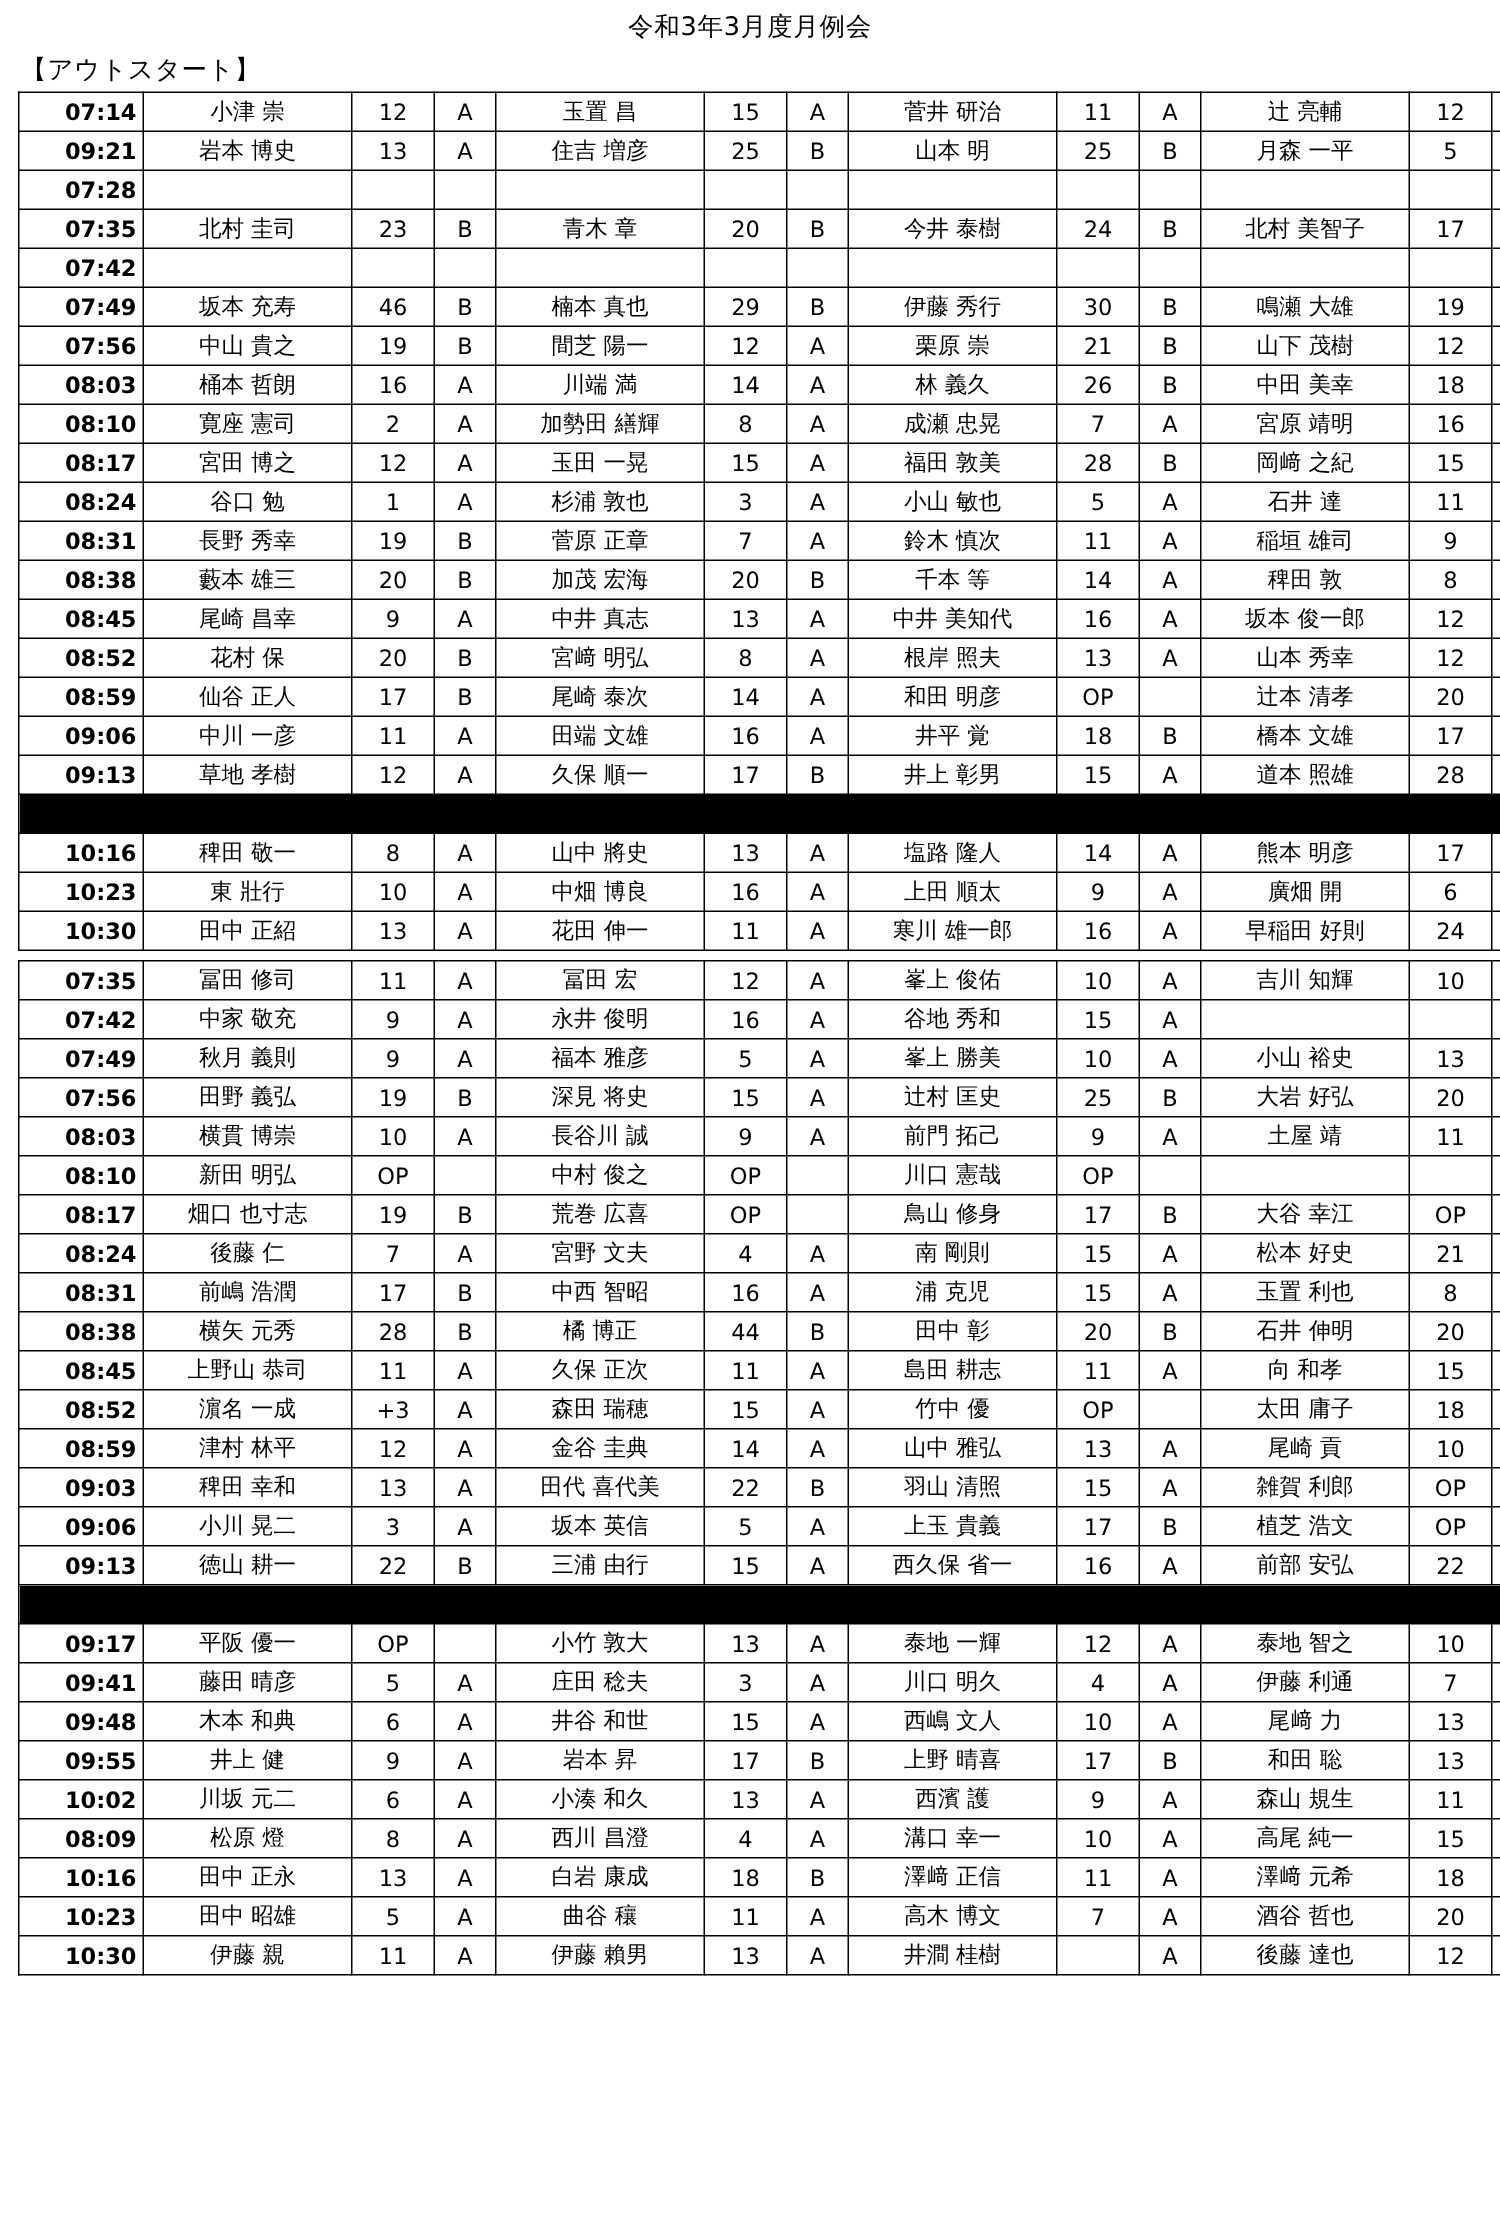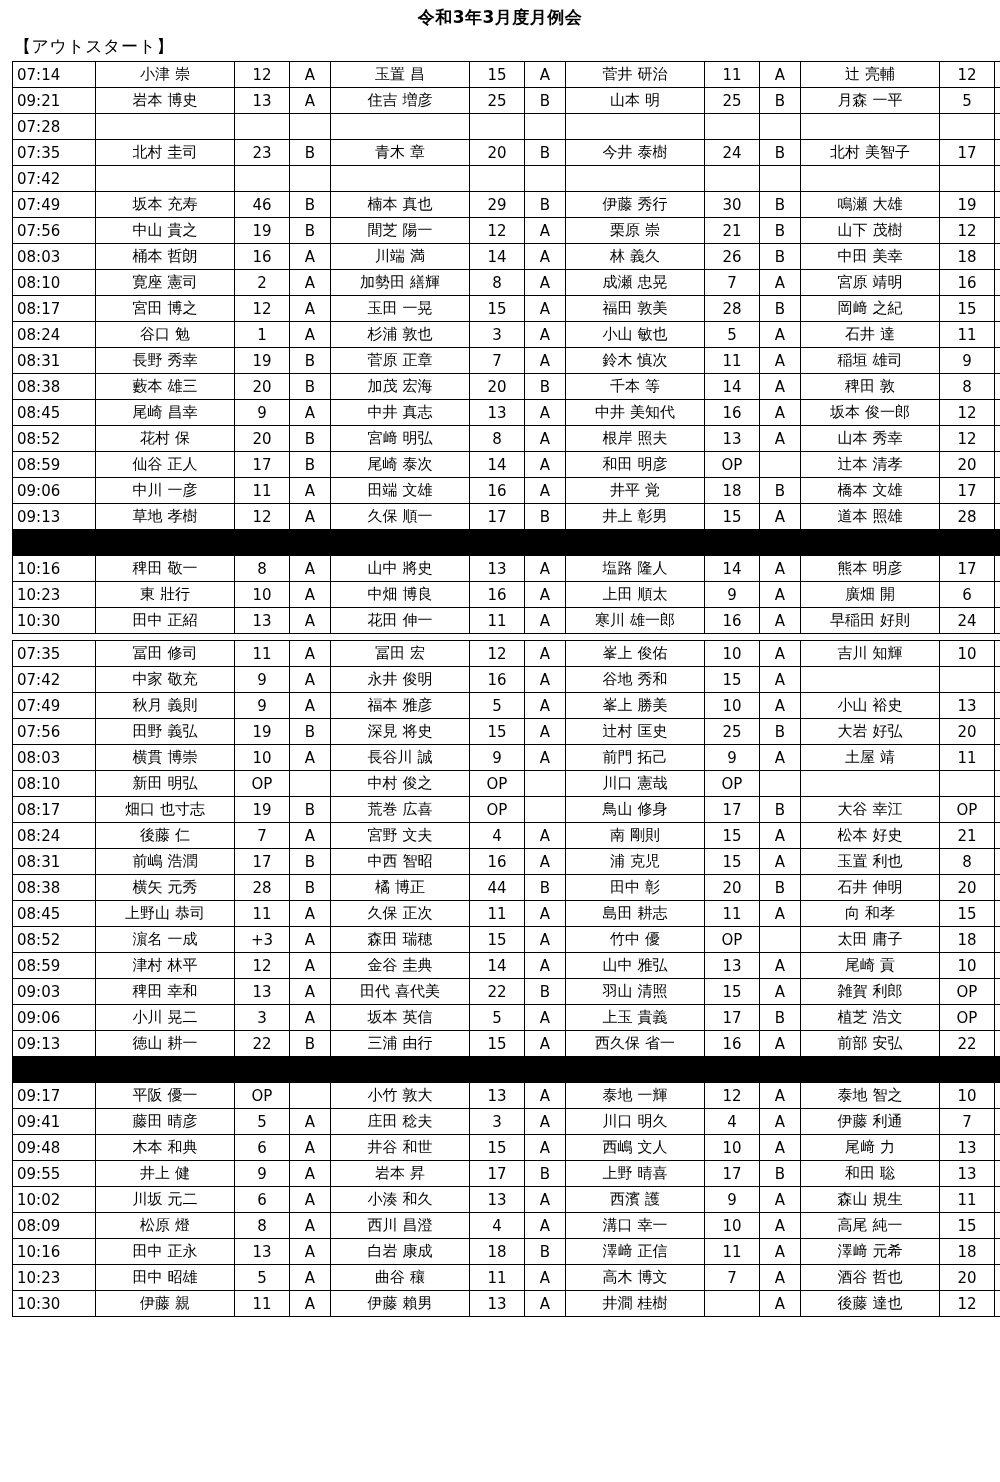--- a/index.html
+++ b/index.html
@@ -15,21 +15,21 @@
     -webkit-font-smoothing: antialiased;
   }
   .page {
     width: 1000px;
     box-sizing: border-box;
     padding: 4px 12px 0 12px;
   }
   .doc-title {
     text-align: center;
     font-size: 17px;
-    font-weight: bold;
+    font-weight: normal;
     letter-spacing: 0.5px;
     margin: 2px 0 6px 0;
   }
   .section-header {
     font-size: 17px;
     font-weight: normal;
     margin: 2px 0 3px 2px;
     letter-spacing: 0.5px;
   }
   table.sheet {
@@ -38,21 +38,21 @@
     table-layout: fixed;
   }
   table.sheet td {
     border: 1px solid #000000;
     height: 25px;
     font-size: 15px;
     padding: 0 4px;
     overflow: hidden;
     white-space: nowrap;
   }
-  td.c-time   { width: 74px;  text-align: left; }
+  td.c-time   { width: 74px;  text-align: right; font-weight: bold; }
   td.c-name   { width: 130px; text-align: center; }
   td.c-num    { width: 46px;  text-align: center; }
   td.c-flag   { width: 32px;  text-align: center; }
   tr.blackrow td {
     background: #000000;
     border: 1px solid #000000;
     height: 25px;
   }
   .spacer { height: 6px; }
 </style>

